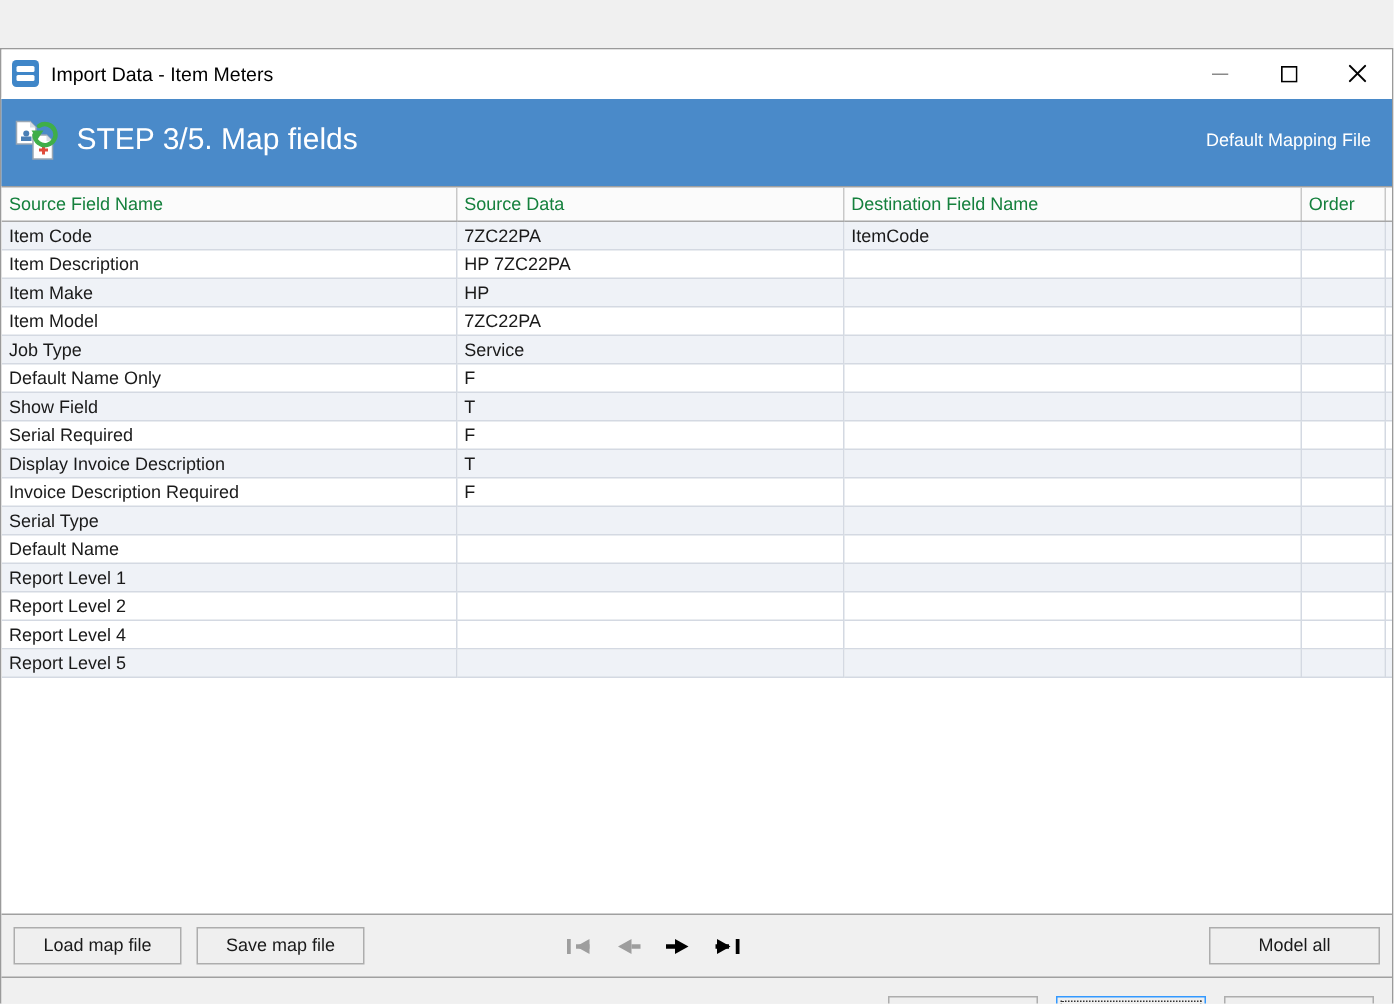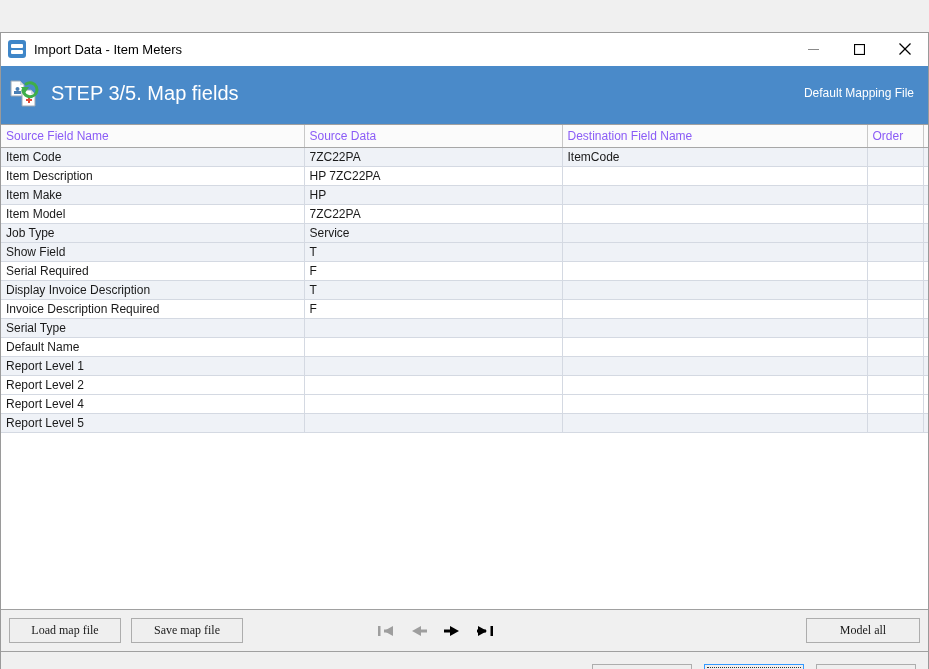--- a/index.html
+++ b/index.html
@@ -137,21 +137,21 @@
     font-size: 12px;
   }
   table.grid th {
     background: #fbfbfb;
     font-weight: normal;
     text-align: left;
     padding: 2px 0 2px 5px;
     height: 18px;
     border-right: 1px solid #c8c8c8;
     border-bottom: 1px solid #a7a7a7;
-    color: #8b5cf6;
+    color: #15803d;
     white-space: nowrap;
     overflow: hidden;
   }
   table.grid td {
     padding: 1px 0 1px 5px;
     height: 16px;
     border-right: 1px solid #d4d9e2;
     border-bottom: 1px solid #d4d9e2;
     color: #1a1a1a;
     white-space: nowrap;
@@ -206,21 +206,21 @@
     justify-content: flex-end;
     padding: 0 12px;
     box-sizing: border-box;
     gap: 12px;
   }
 
   
   .btn {
     background: #efefef;
     border: 1px solid #adadad;
-    font-family: Liberation Serif, serif;
+    font-family: Liberation Sans, sans-serif;
     font-size: 12px;
     color: #1a1a1a;
     height: 25px;
     line-height: 23px;
     text-align: center;
     cursor: pointer;
     box-sizing: border-box;
     padding: 0 6px;
     white-space: nowrap;
   }
@@ -344,20 +344,27 @@
             <td></td>
             <td></td>
           </tr>
           <tr class="row-odd">
             <td>Job Type</td>
             <td>Service</td>
             <td></td>
             <td></td>
             <td></td>
           </tr>
+          <tr class="row-even">
+            <td>Default Name Only</td>
+            <td>F</td>
+            <td></td>
+            <td></td>
+            <td></td>
+          </tr>
           <tr class="row-odd">
             <td>Show Field</td>
             <td>T</td>
             <td></td>
             <td></td>
             <td></td>
           </tr>
           <tr class="row-even">
             <td>Serial Required</td>
             <td>F</td>

